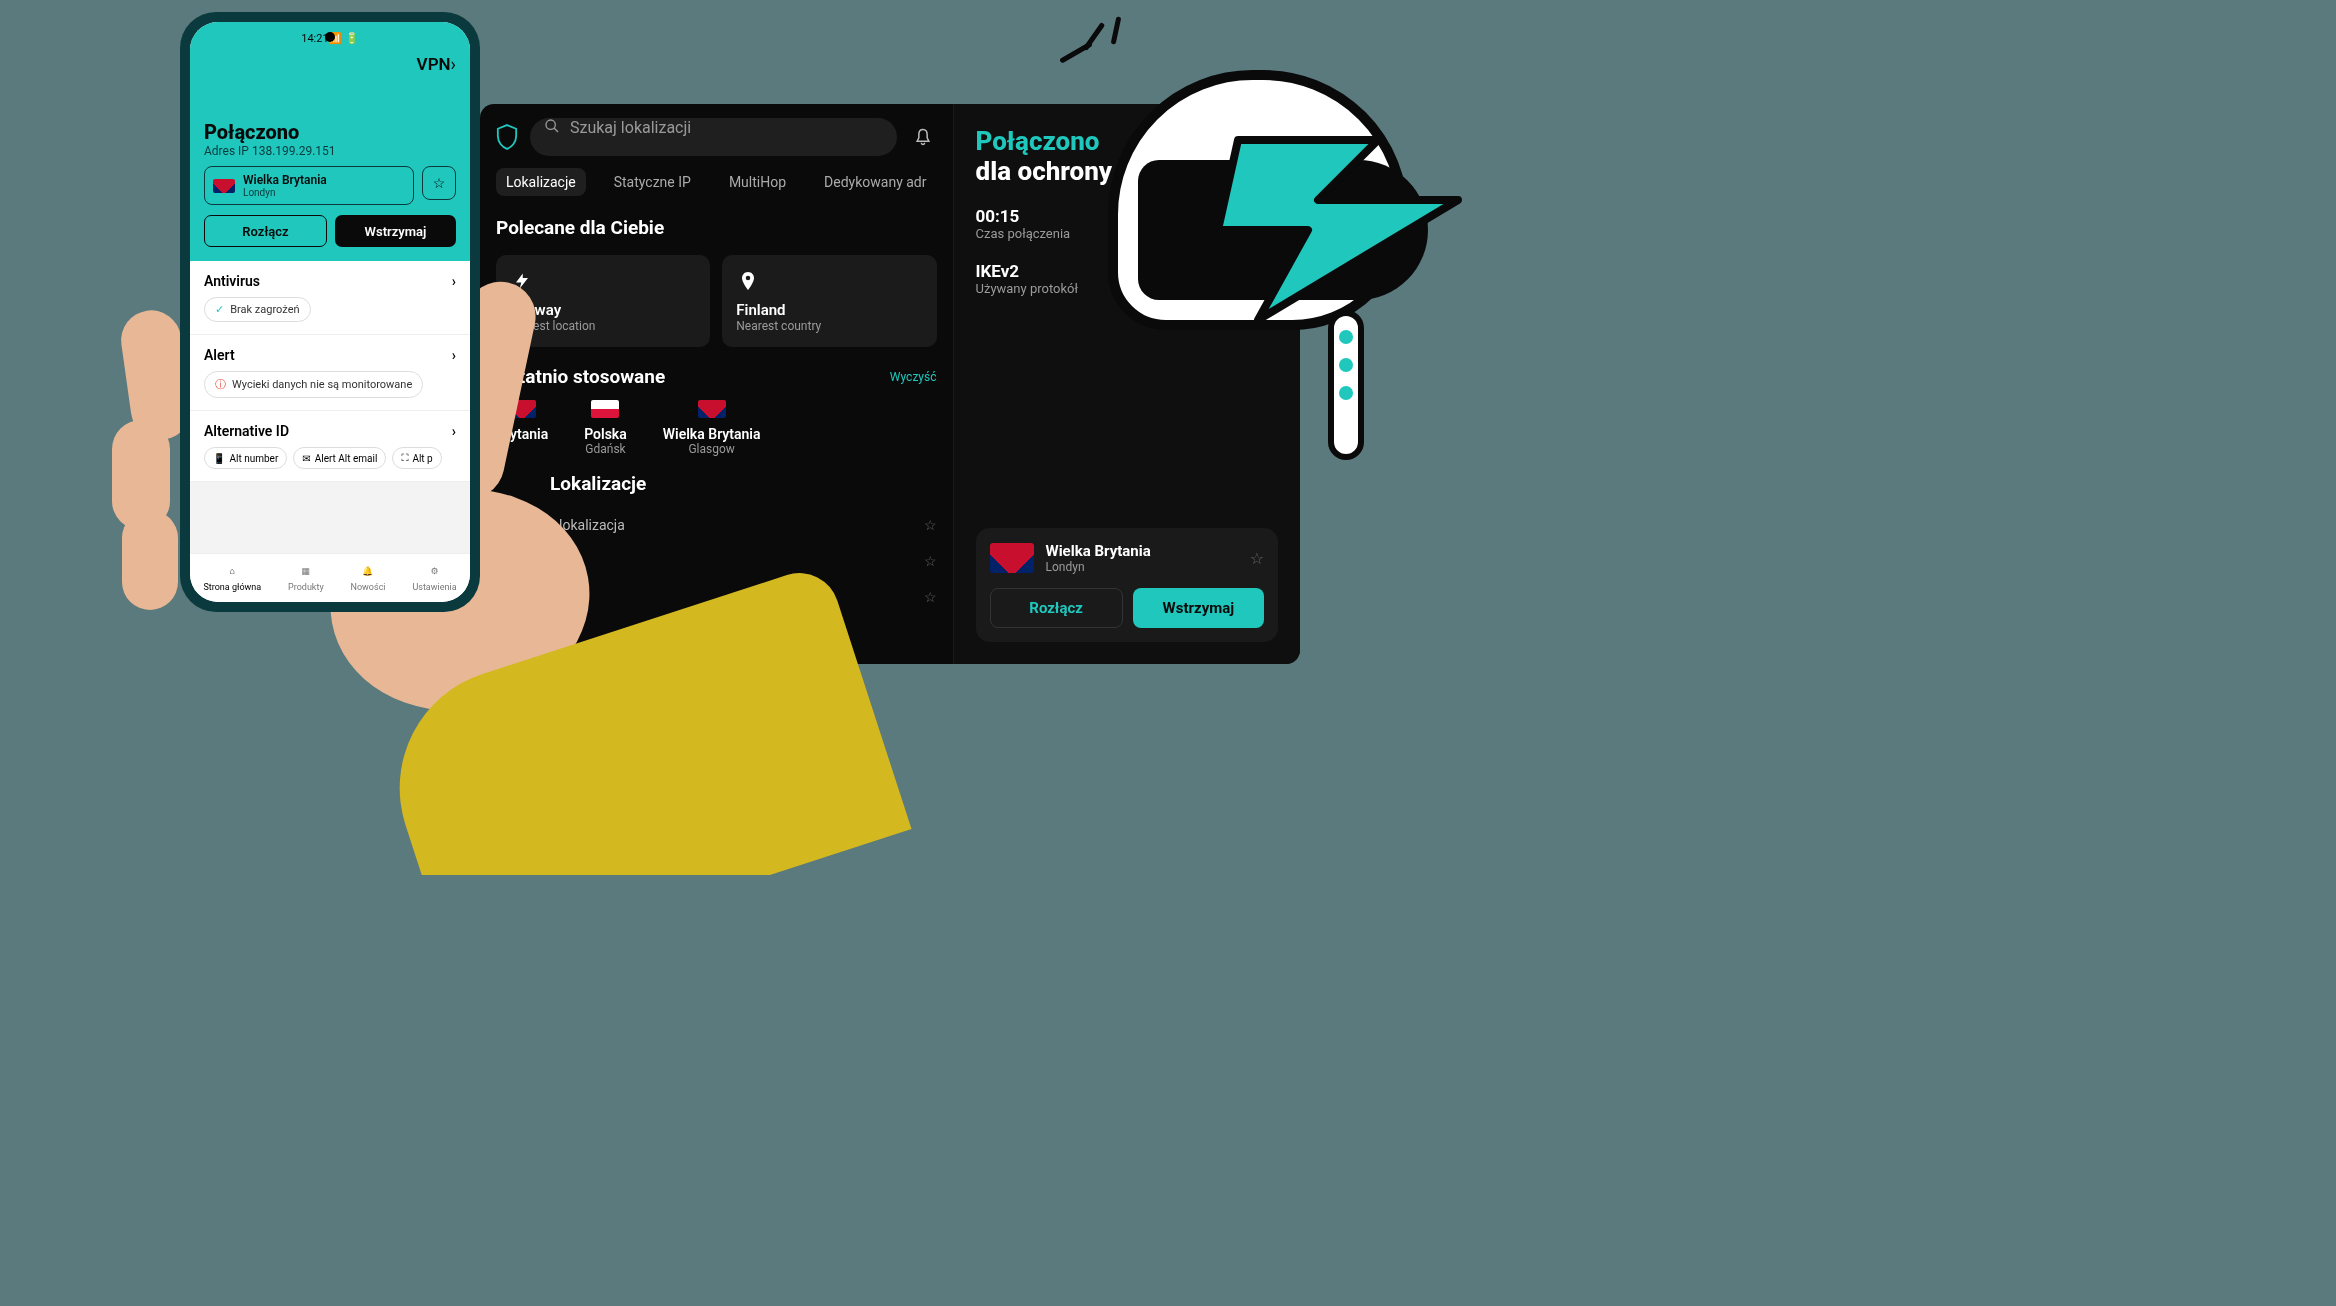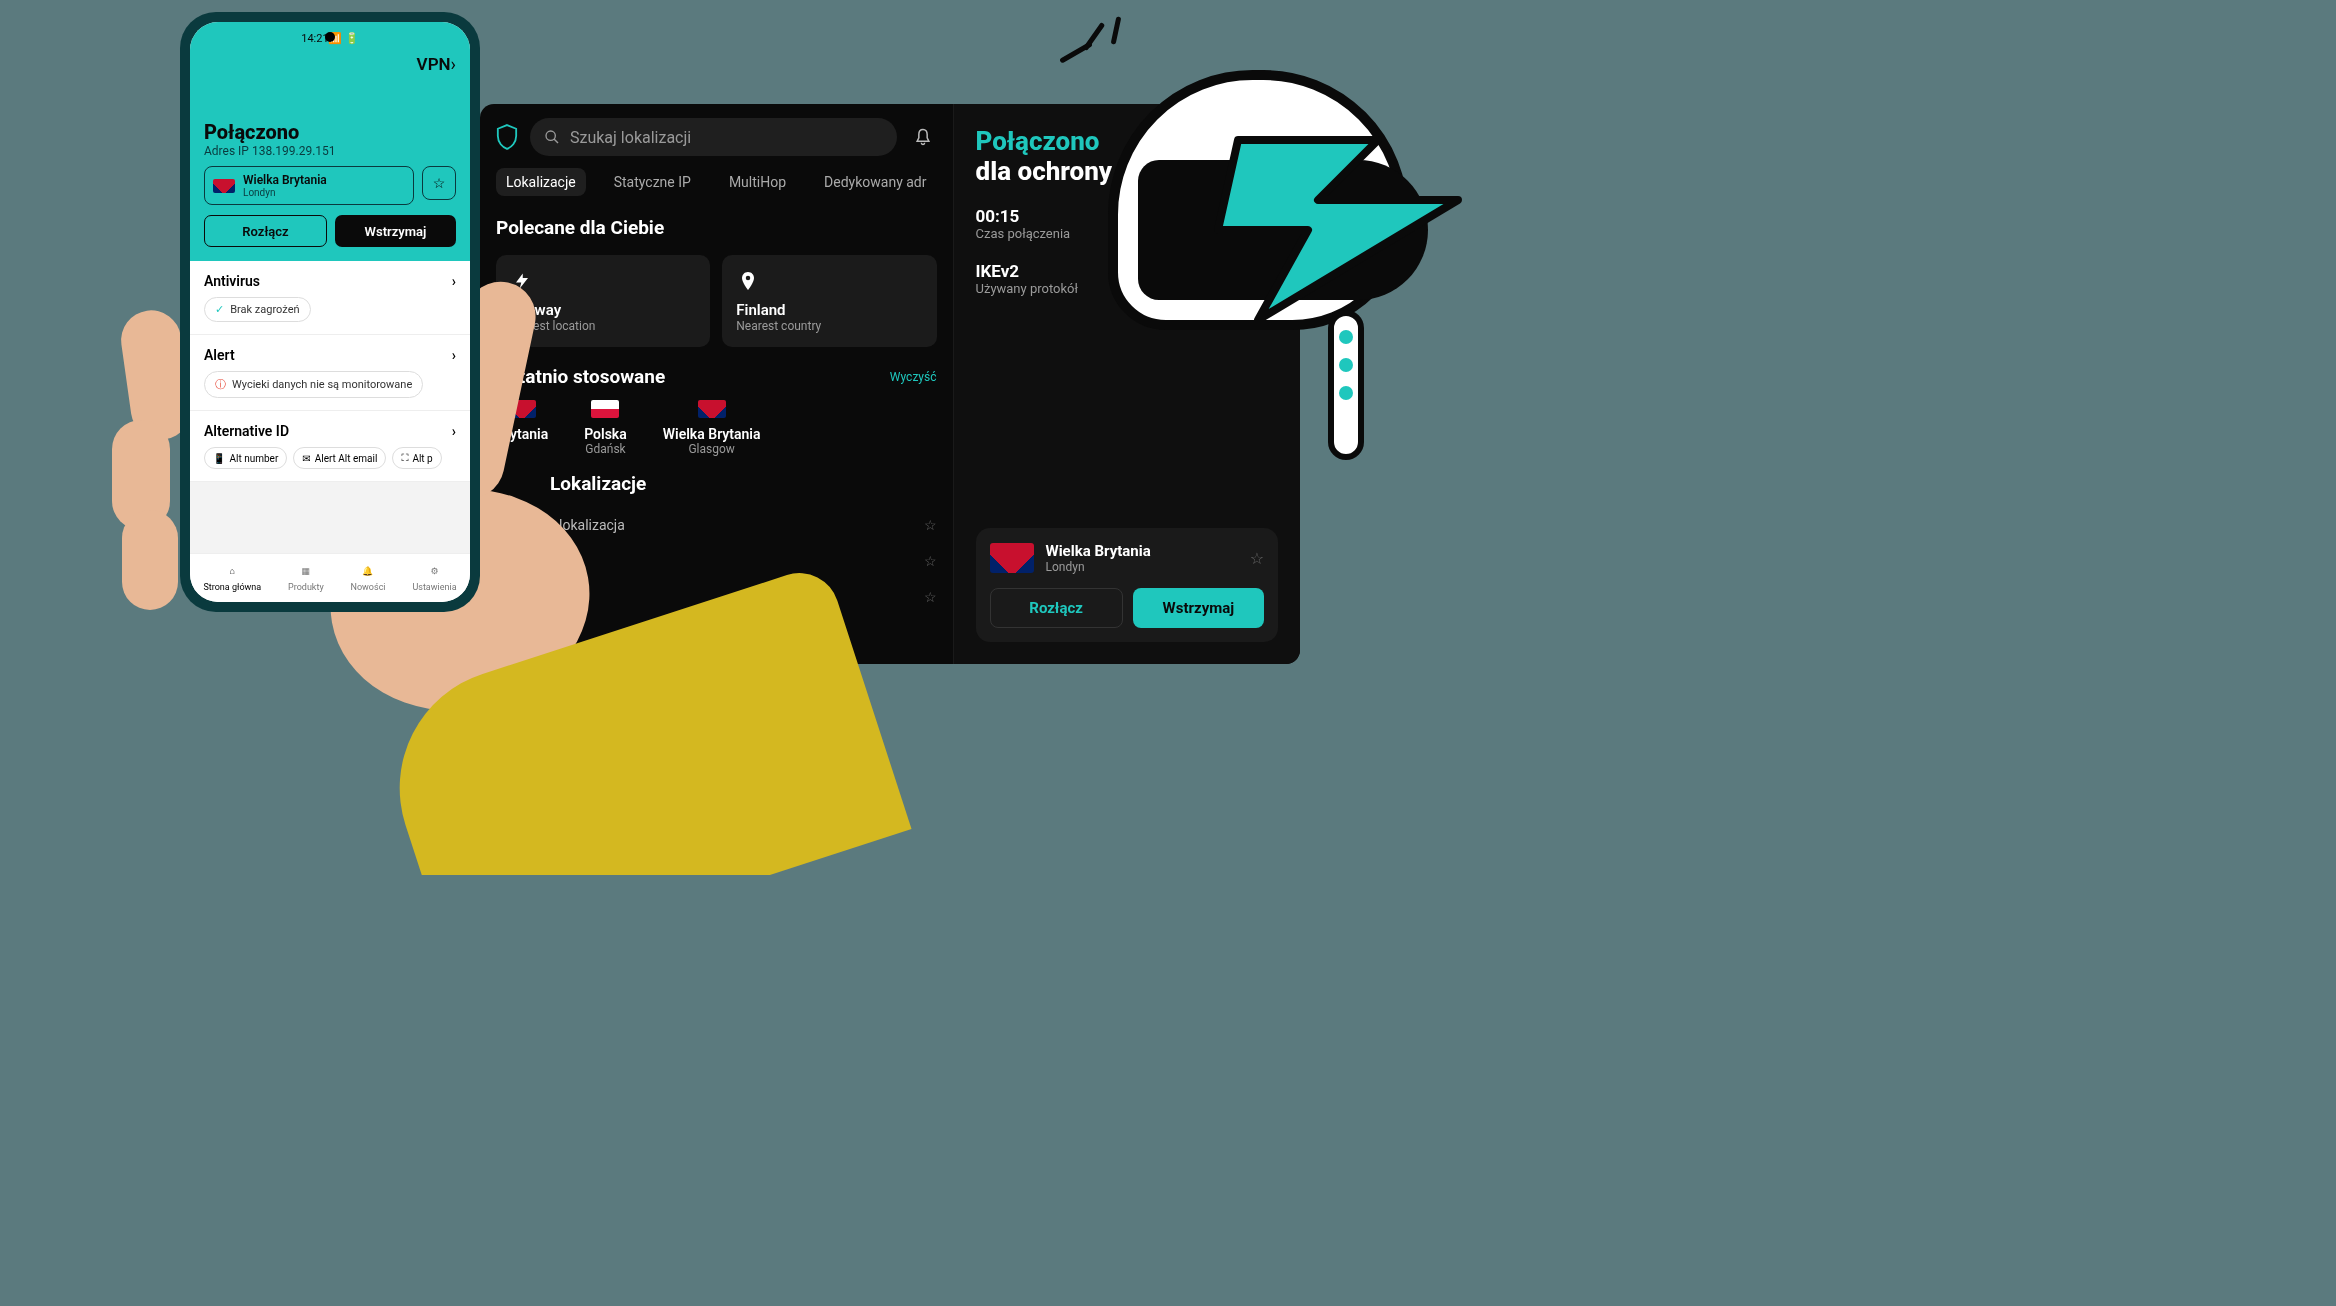--- a/index.html
+++ b/index.html
@@ -26,21 +26,21 @@
   gap: 12px;
   padding: 0 16px 12px 16px;
 }
 .shield-icon { width: 22px; height: 26px; }
 .search-bar {
   flex: 1;
   background: #1f1f1f;
   border-radius: 22px;
   height: 38px;
   display: flex;
-  align-items: center;
+  align-items: flex-start;
   padding: 0 14px;
   color: #9a9a9a;
   gap: 10px;
 }
 .bell-wrap { width: 28px; height: 28px; display: flex; align-items: center; justify-content: center; }
 .tabs {
   display: flex;
   gap: 18px;
   padding: 0 16px 12px 16px;
   color: #aaa;

